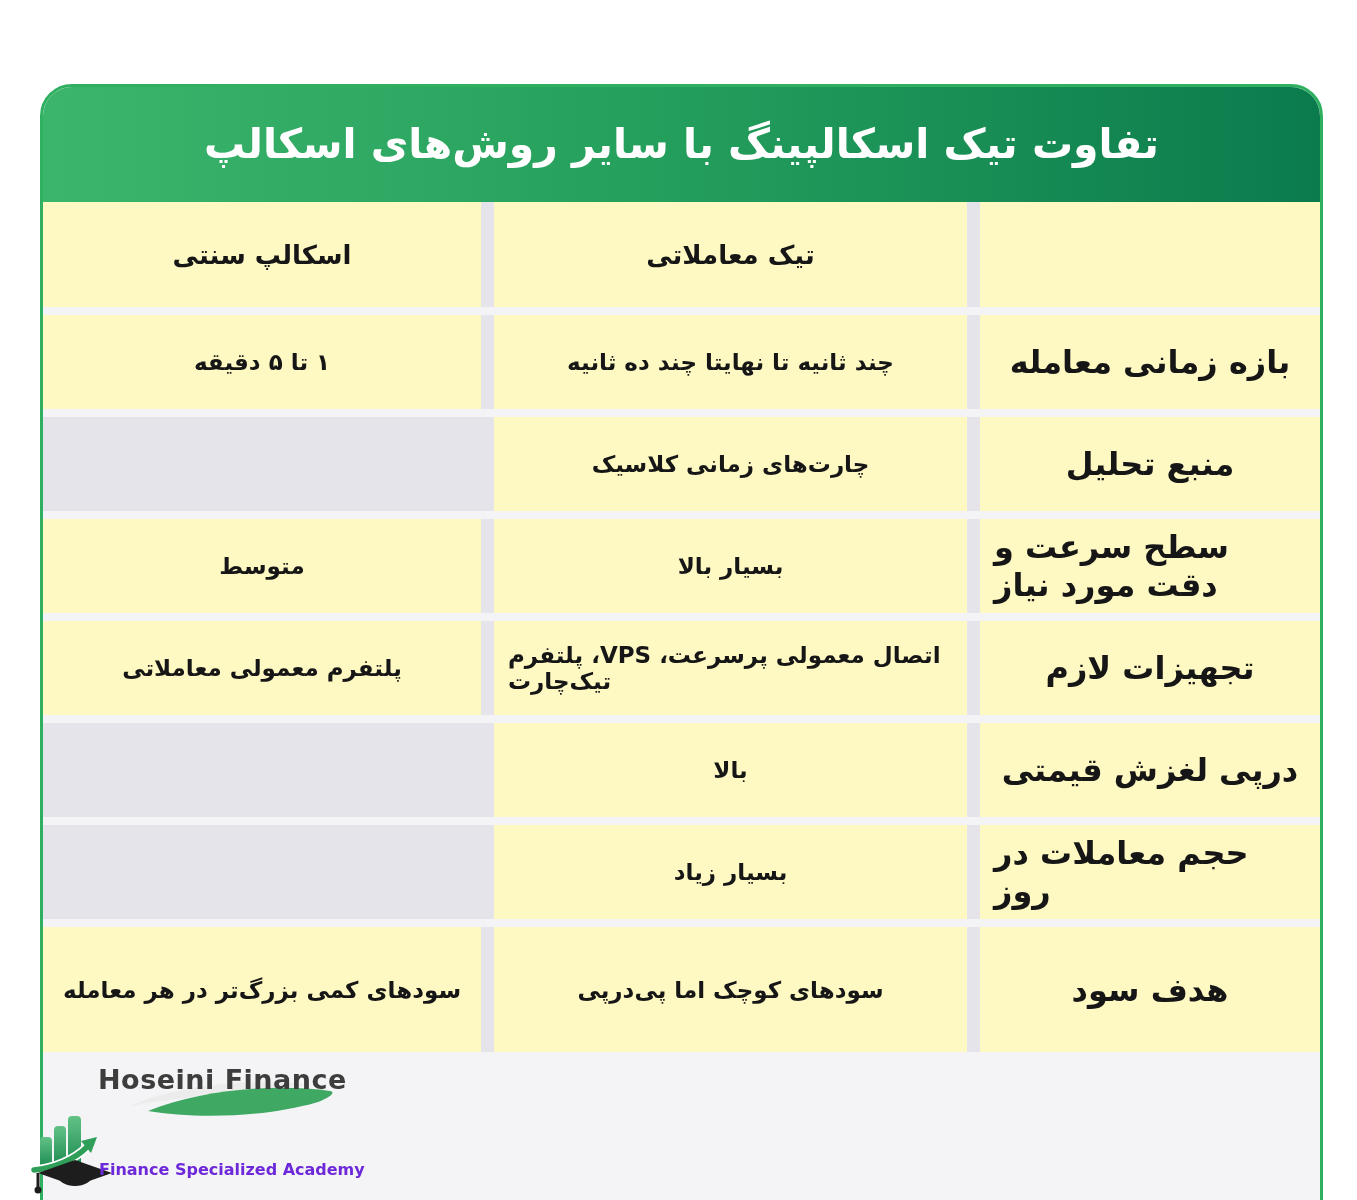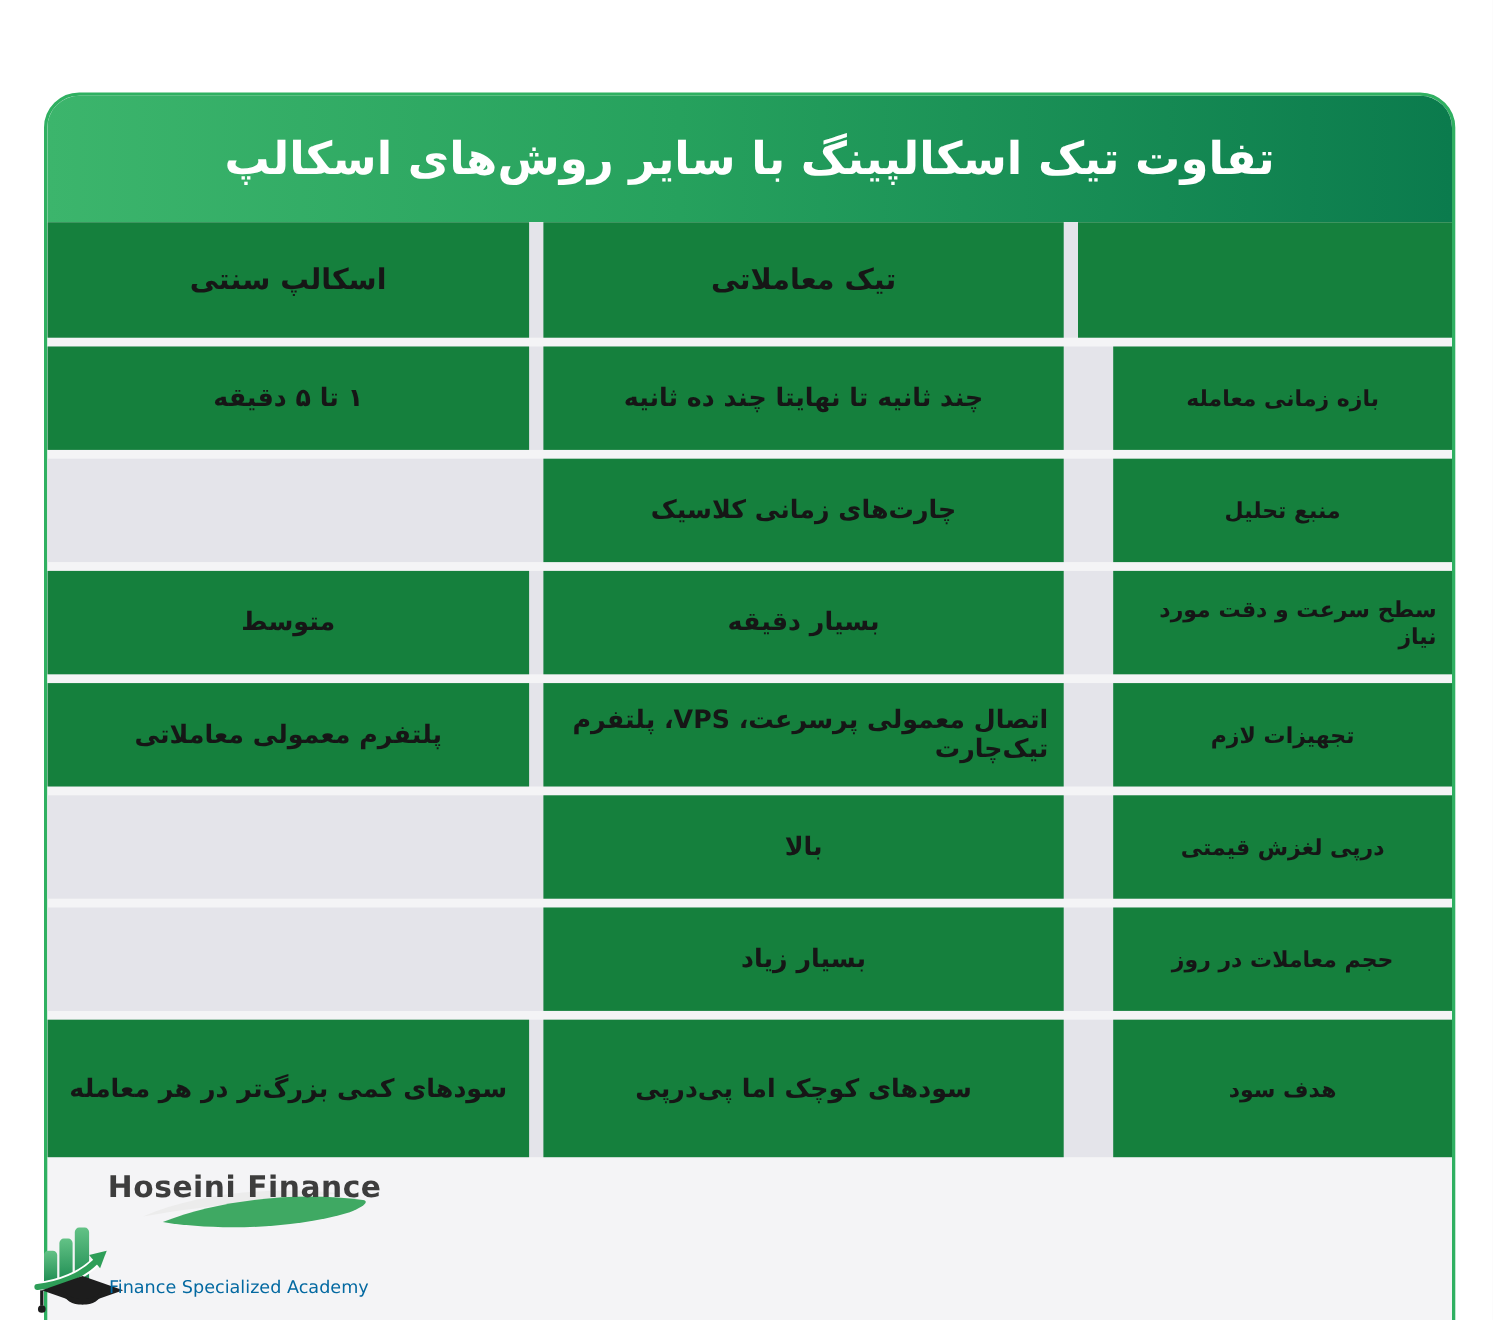--- a/index.html
+++ b/index.html
@@ -17,29 +17,29 @@
   }
   .banner-title{color:#ffffff;font-size:41px;font-weight:700;line-height:1;direction:rtl;}
   .table{display:flex;flex-direction:column;gap:8px;height:850px;background:#f4f4f6;}
   .trow{
     display:grid;grid-template-columns:340px 473px 438px;column-gap:13px;direction:rtl;
     background:#e4e4ea;height:94px;flex:0 0 auto;
   }
   .trow.head{height:105px;}
   .trow.tall{flex:1 1 auto;height:auto;}
   .cell{
-    background:#15803d;display:flex;align-items:center;justify-content:center;
-    color:#161616;font-weight:700;text-align:right;direction:rtl;padding:0 14px;box-sizing:border-box;
+    background:#fef9c3;display:flex;align-items:center;justify-content:center;
+    color:#161616;font-weight:700;text-align:left;direction:rtl;padding:0 14px;box-sizing:border-box;
   }
   .cell.colhead{font-size:26px;}
-  .cell.rowlabel{font-size:20px;margin-left:32px;}
+  .cell.rowlabel{font-size:32px;}
   .cell.value{font-size:23px;}
   .logo-svg{position:absolute;left:30px;top:1078px;}
   .brand{position:absolute;left:98px;top:1064px;font-size:27px;font-weight:700;color:#3d3d3d;letter-spacing:.5px;}
-  .tagline{position:absolute;left:99px;top:1160px;font-size:16px;color:#0369a1;}
+  .tagline{position:absolute;left:99px;top:1160px;font-size:16px;color:#6d28d9;font-weight:bold;}
 </style>
 </head>
 <body>
 
 <div class="card">
   <div class="banner">
     <div class="banner-title">تفاوت تیک اسکالپینگ با سایر روش‌های اسکالپ</div>
   </div>
 
   <div class="table">
@@ -55,21 +55,21 @@
     <div class="cell value">۱ تا ۵ دقیقه</div>
   </div>
 
   <div class="trow">
     <div class="cell rowlabel">منبع تحلیل</div>
     <div class="cell value">چارت‌های زمانی کلاسیک</div>
   </div>
 
   <div class="trow">
     <div class="cell rowlabel">سطح سرعت و دقت مورد نیاز</div>
-    <div class="cell value">بسیار دقیقه</div>
+    <div class="cell value">بسیار بالا</div>
     <div class="cell value">متوسط</div>
   </div>
 
   <div class="trow">
     <div class="cell rowlabel">تجهیزات لازم</div>
     <div class="cell value">اتصال معمولی پرسرعت، VPS، پلتفرم تیک‌چارت</div>
     <div class="cell value">پلتفرم معمولی معاملاتی</div>
   </div>
 
   <div class="trow">

